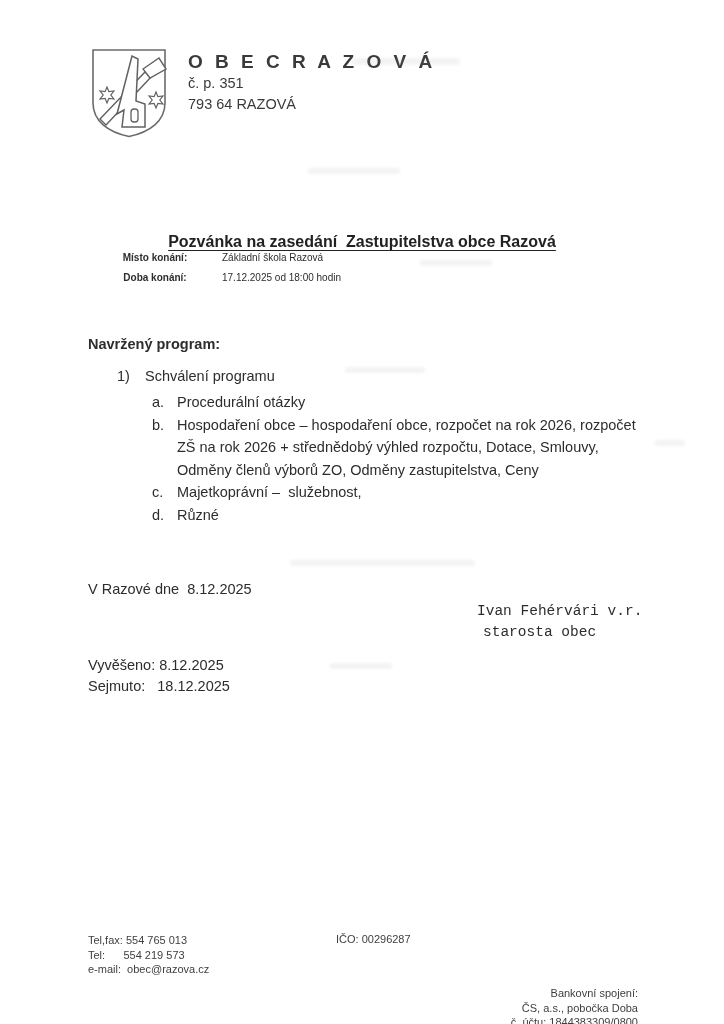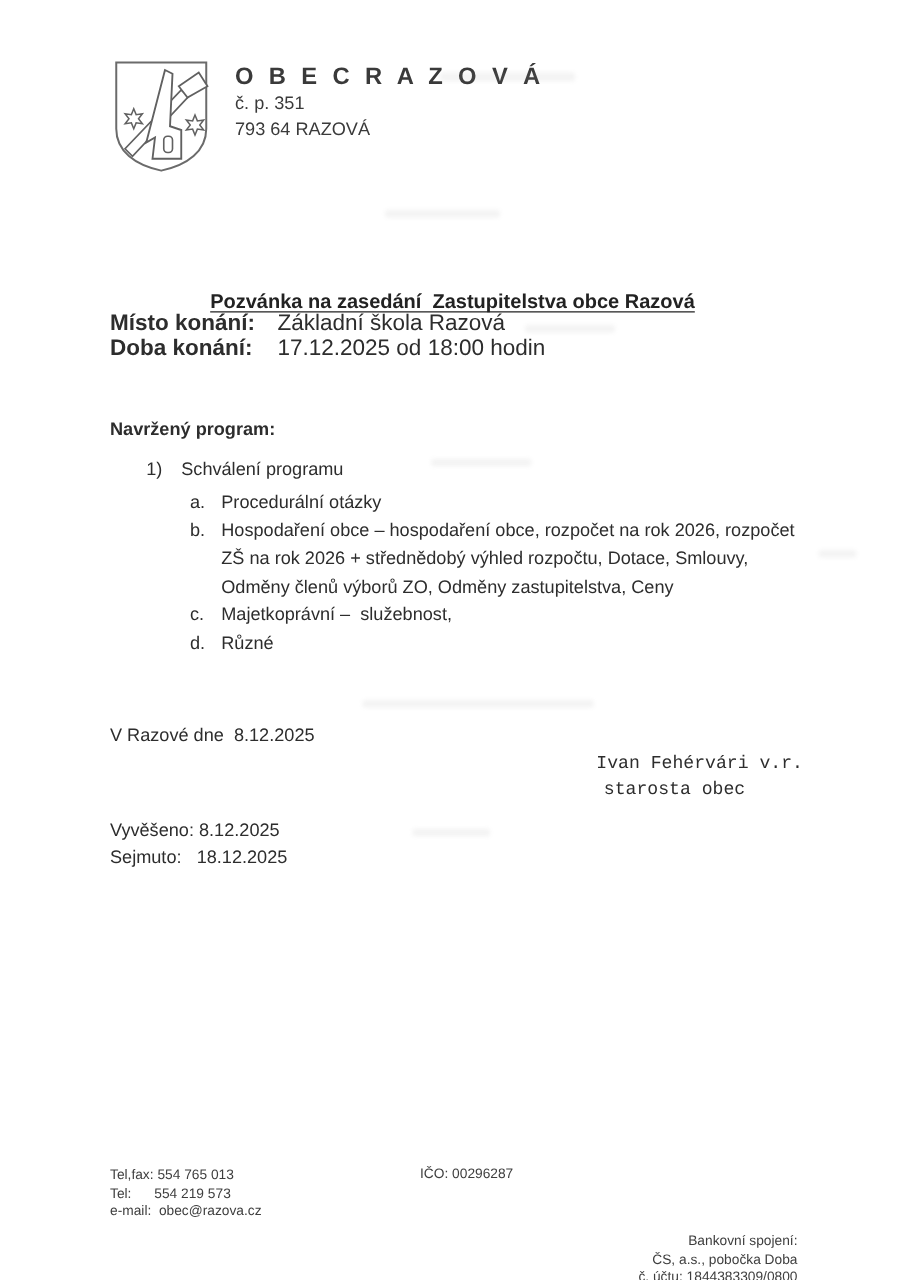--- a/index.html
+++ b/index.html
@@ -20,21 +20,21 @@
   
   .doc-title{
     left:0;top:193px;width:724px;text-align:center;
     font-size:16px;font-weight:bold;
     text-decoration:underline;text-underline-offset:3px;
     color:#222;
     margin-top:40px;
   }
 
   
-  .meeting{left:88px;top:248px;font-size:18px;line-height:20px;}
+  .meeting{left:88px;top:248px;font-size:10px;line-height:20px;text-align:center;}
   .meeting .row{display:flex;}
   .meeting .lbl{width:134px;font-weight:bold;}
 
   
   .program-heading{left:88px;top:336px;font-size:14.5px;font-weight:bold;}
   .item1{left:117px;top:368px;font-size:14.5px;display:flex;}
   .item1 .num{width:28px;}
   .subitems{left:152px;top:391px;font-size:14.5px;line-height:22.5px;width:490px;}
   .subitems .srow{display:flex;}
   .subitems .letter{width:25px;flex:0 0 25px;}

